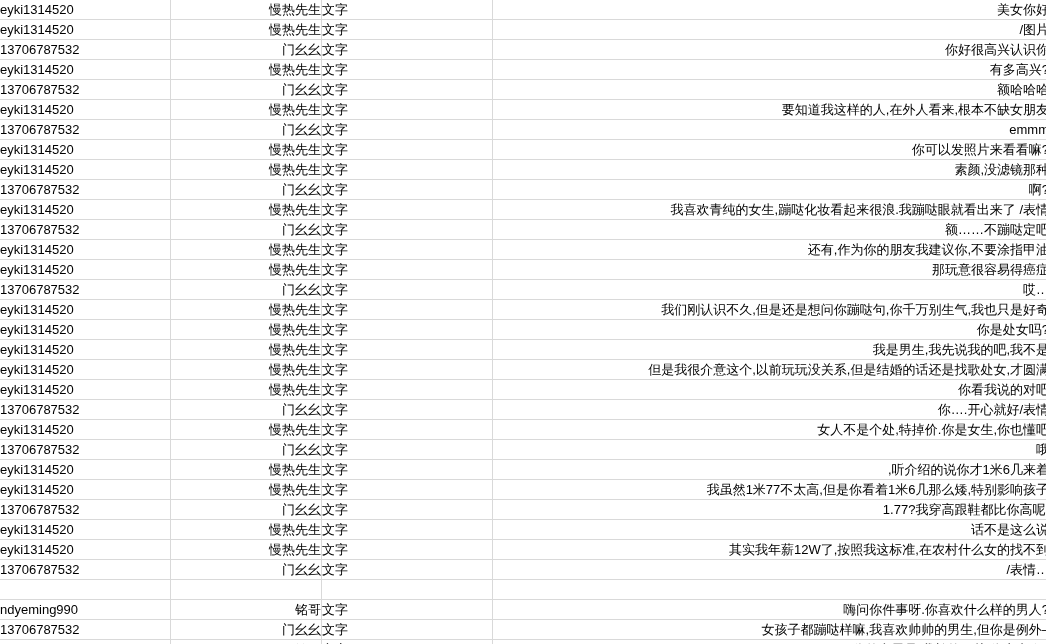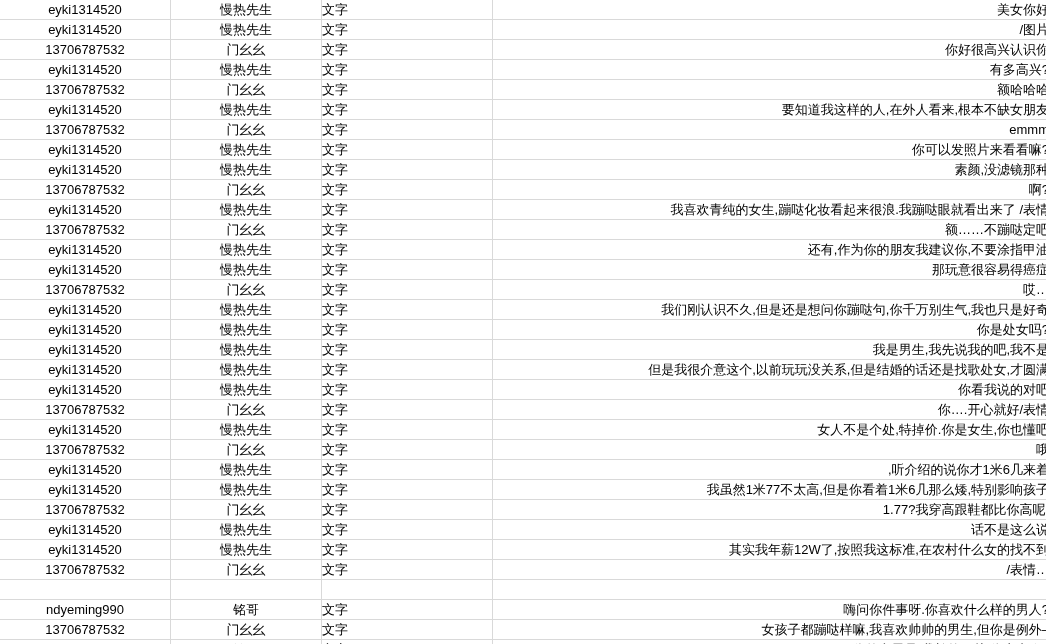--- a/index.html
+++ b/index.html
@@ -24,26 +24,26 @@
     line-height: 19px;
     font-size: 13px;
     padding: 0;
     border-bottom: 1px solid #d9d9d9;
     overflow: hidden;
     white-space: nowrap;
     vertical-align: middle;
   }
   .col-a {
     width: 170px;
-    text-align: center;
+    text-align: left;
     border-right: 1px solid #d9d9d9;
   }
   .col-b {
     width: 150px;
-    text-align: center;
+    text-align: right;
     border-right: 1px solid #d9d9d9;
     margin-left: 48px;
   }
   .col-c {
     width: 170px;
     border-right: 1px solid #d9d9d9;
   }
   .col-d {
     width: 556px;
     text-align: right;

